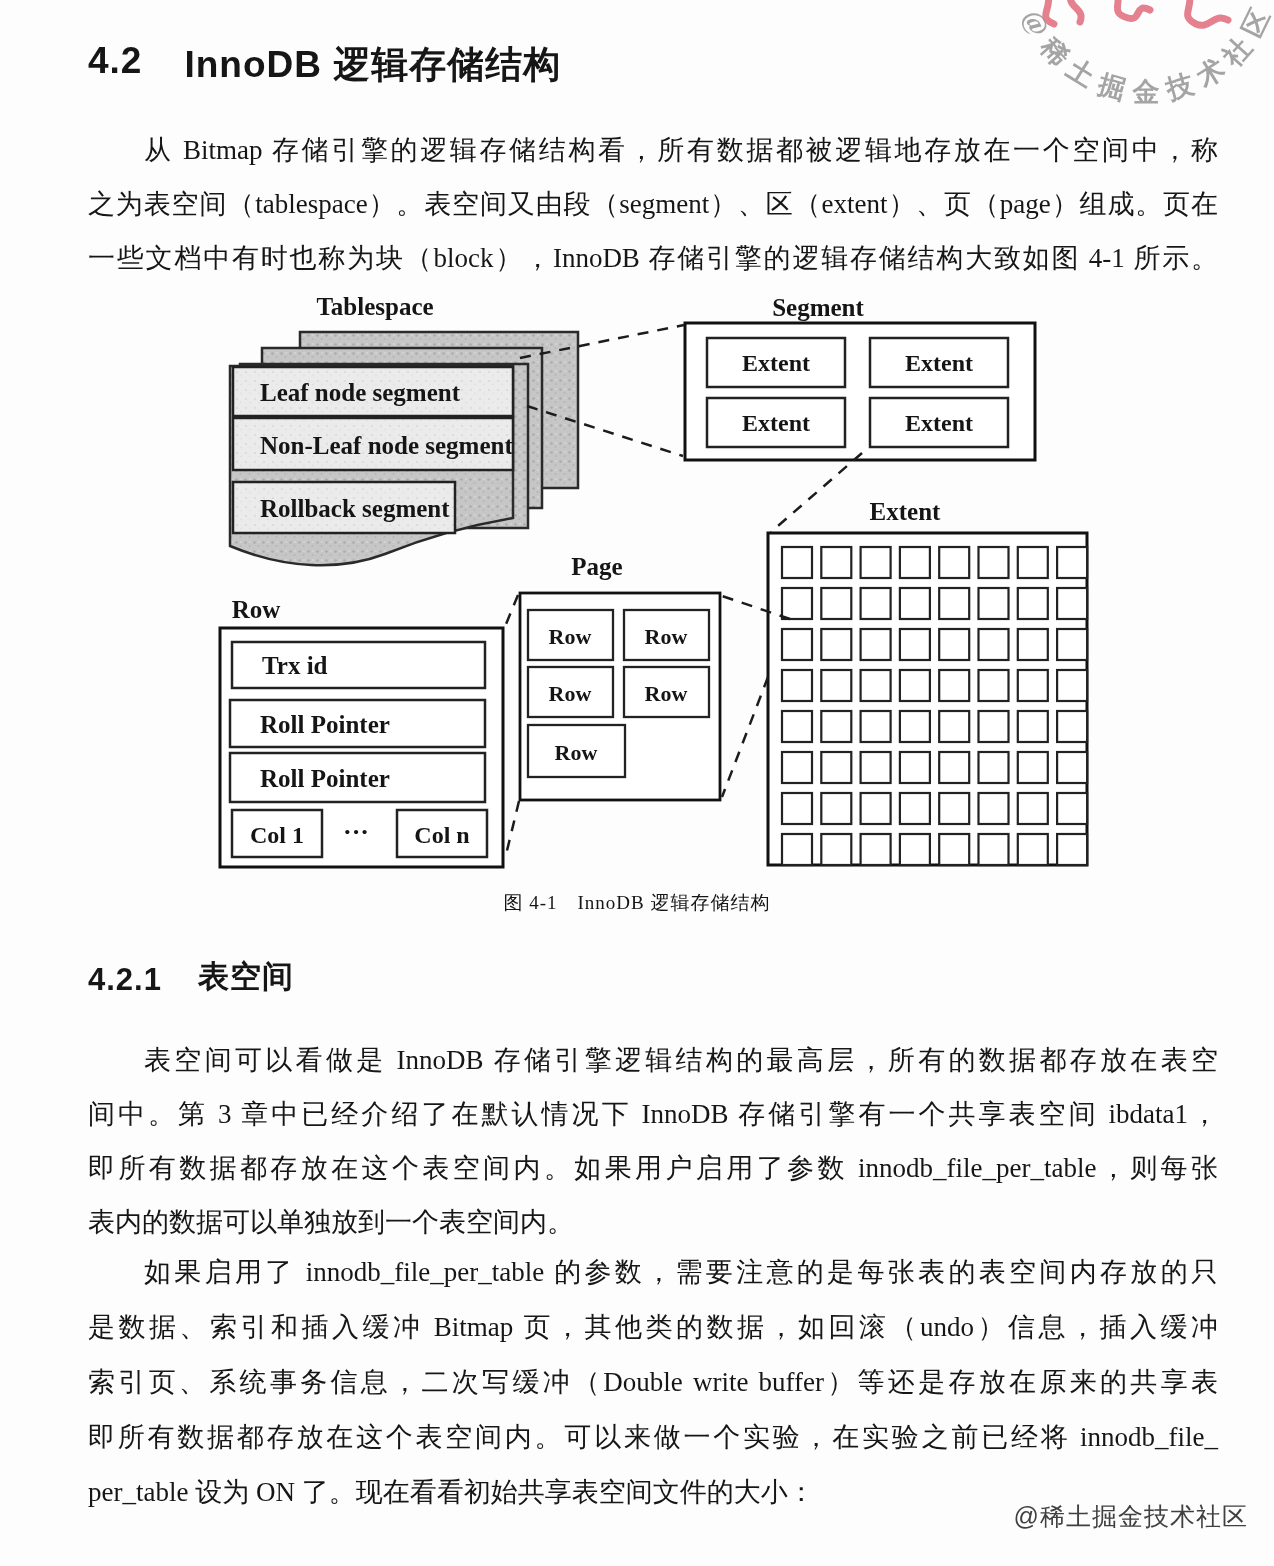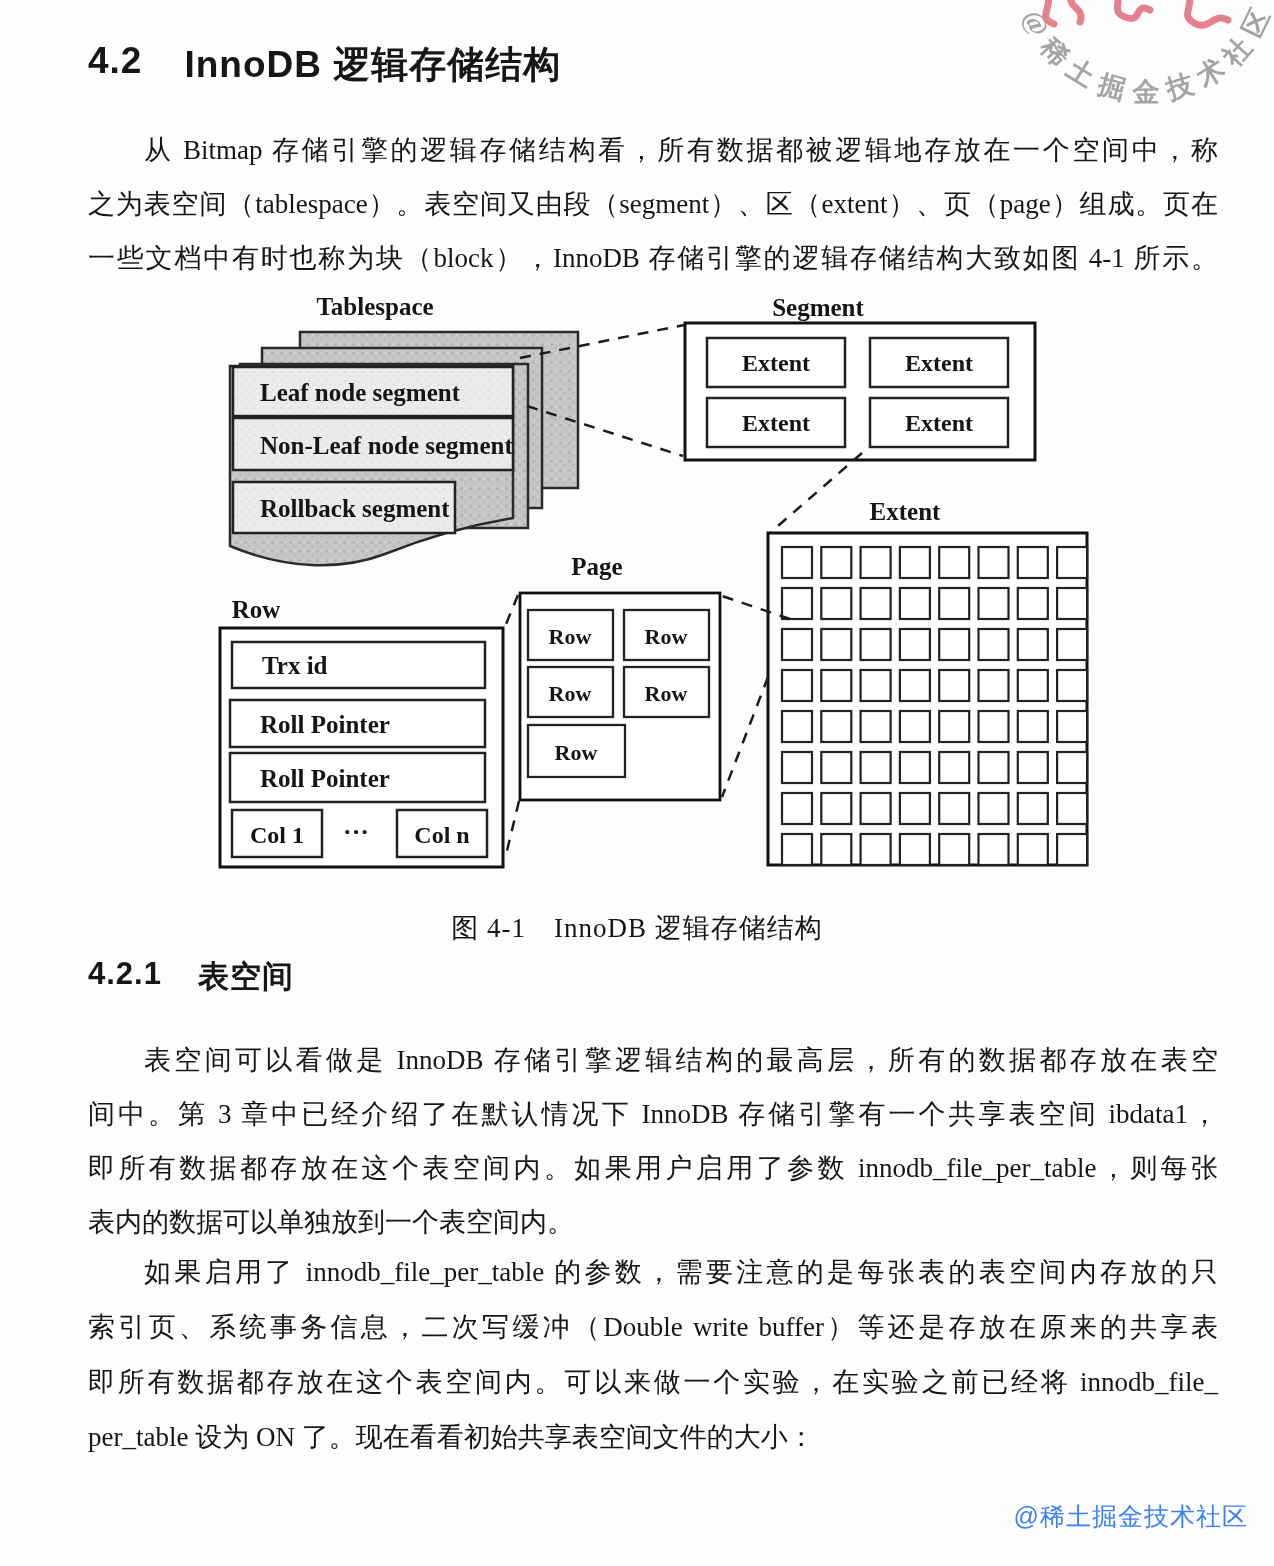--- a/index.html
+++ b/index.html
@@ -12,44 +12,44 @@
   .h1{
     position:absolute; left:88px; top:40px;
     font-family:"Liberation Sans","DejaVu Sans",sans-serif;
     font-weight:bold; font-size:37px; letter-spacing:1px;
     display:flex; gap:42px; white-space:nowrap;
   }
   .h2{
     position:absolute; left:88px; top:956px;
     font-family:"Liberation Sans","DejaVu Sans",sans-serif;
     font-weight:bold; font-size:31px; letter-spacing:1px;
-    display:flex; gap:36px; white-space:nowrap;
+    display:flex; gap:36px; white-space:nowrap;align-items:flex-end;
   }
   .para{position:absolute; left:88px; width:1130px;}
   .line{
     font-size:27px; line-height:54px; height:54px;
     text-align:justify; text-align-last:justify;
     white-space:nowrap; overflow:visible;
   }
   .p2 .line{line-height:55px; height:55px;}
   .line.indent{text-indent:56px;}
   .line.end{text-align-last:left;}
   .caption{
     position:absolute; top:890px; left:0; width:100%;
-    text-align:center; font-size:27px; letter-spacing:1px;margin-top:20px;
+    text-align:center; font-size:19px; letter-spacing:1px;
   }
   .figure-svg{position:absolute; left:0; top:288px;}
   .figure-svg text{
     font-family:"Liberation Serif","DejaVu Serif",serif;
     fill:#151515; font-weight:600;
   }
   .watermark{
     position:absolute; right:26px; top:1500px;
     font-family:"Liberation Sans","DejaVu Sans",sans-serif;
-    font-size:25px; color:#3b82f6; letter-spacing:1px;
+    font-size:25px; color:#404040; letter-spacing:1px;
   }
   .stamp{position:absolute; right:0; top:0; width:280px; height:150px; pointer-events:none;}
   .stamp-char{
     position:absolute; font-size:27px; font-weight:bold;
     font-family:"Liberation Serif","DejaVu Serif",serif;
     color:#9b9b9b; opacity:.9;
   }
   .stamp-script{position:absolute; right:20px; top:-6px;}
 </style>
 </head>
@@ -222,20 +222,21 @@
 
   <div class="para" style="top:1033px">
     <div class="line indent">表空间可以看做是 InnoDB 存储引擎逻辑结构的最高层，所有的数据都存放在表空</div>
     <div class="line">间中。第 3 章中已经介绍了在默认情况下 InnoDB 存储引擎有一个共享表空间 ibdata1，</div>
     <div class="line">即所有数据都存放在这个表空间内。如果用户启用了参数 innodb_file_per_table，则每张</div>
     <div class="line end">表内的数据可以单独放到一个表空间内。</div>
   </div>
 
   <div class="para p2" style="top:1245px">
     <div class="line indent">如果启用了 innodb_file_per_table 的参数，需要注意的是每张表的表空间内存放的只</div>
+    <div class="line">是数据、索引和插入缓冲 Bitmap 页，其他类的数据，如回滚（undo）信息，插入缓冲</div>
     <div class="line">索引页、系统事务信息，二次写缓冲（Double write buffer）等还是存放在原来的共享表</div>
     <div class="line">即所有数据都存放在这个表空间内。可以来做一个实验，在实验之前已经将 innodb_file_</div>
     <div class="line end">per_table 设为 ON 了。现在看看初始共享表空间文件的大小：</div>
   </div>
 
   <div class="stamp" id="stamp">
     <svg class="stamp-script" width="230" height="70" viewBox="0 0 230 70">
       <g fill="none" stroke="#e06273" stroke-width="7" stroke-linecap="round" opacity="0.8">
         <path d="M20,-10 C34,14 10,22 30,30 M48,-6 C40,16 62,12 56,28"></path>
         <path d="M92,-12 C100,10 84,18 104,24 C118,28 110,8 126,16"></path>

